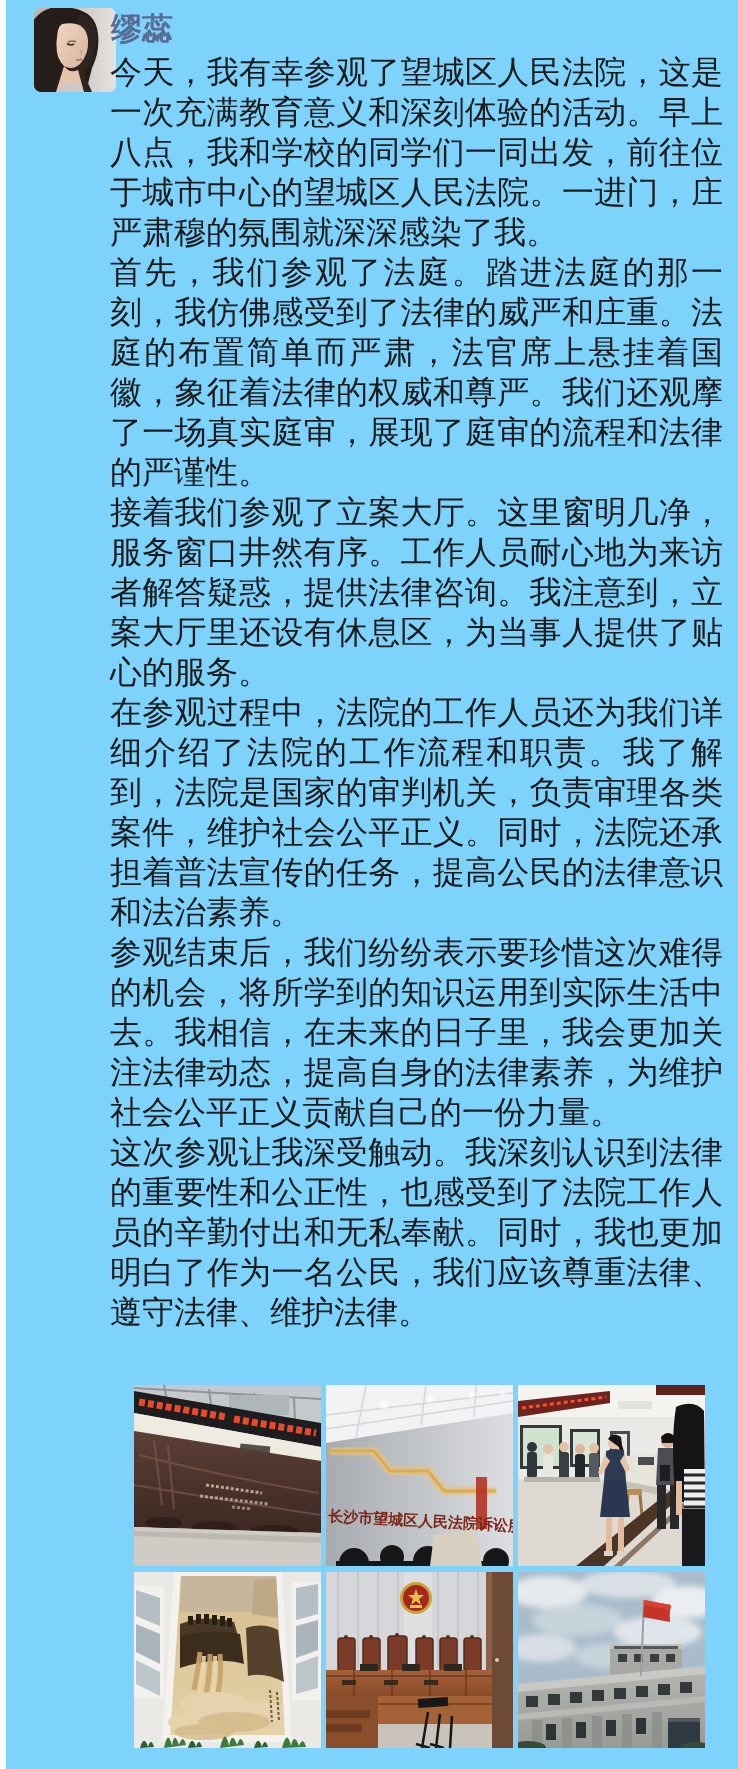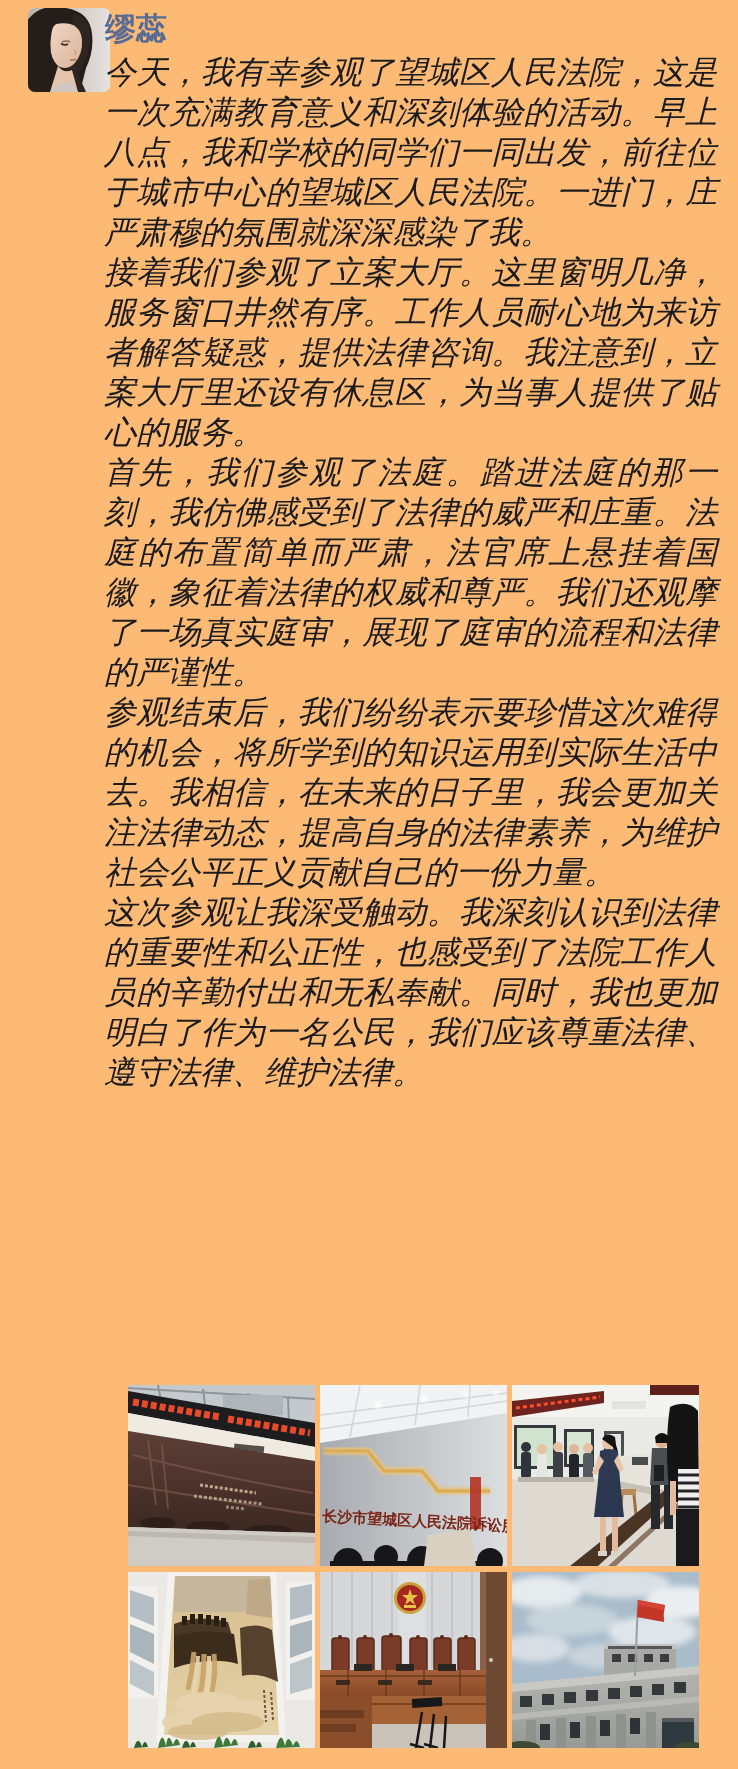--- a/index.html
+++ b/index.html
@@ -1,36 +1,36 @@
 <!DOCTYPE html>
 <html><head>
 <meta charset="utf-8">
 <style>
   html,body{margin:0;padding:0;}
   body{
     width:738px;height:1769px;background:#ffffff;position:relative;
     font-family:"Liberation Sans","DejaVu Sans",sans-serif;
     -webkit-font-smoothing:antialiased;
   }
-  .post{position:absolute;inset:0;background:#fdba74;}
+  .post{position:absolute;inset:0;background:#7dd3fc;margin-left:6px;}
   .avatar{
     position:absolute;left:28px;top:8px;width:82px;height:84px;
     border-radius:7px;overflow:hidden;background:#d8d8d8;cursor:pointer;
   }
   .avatar svg{display:block;width:100%;height:100%;}
   .username{
     position:absolute;left:105px;top:12px;width:600px;
     font-size:31px;line-height:34px;font-weight:600;color:#576b95;cursor:pointer;
   }
   .post-text{
     position:absolute;left:104px;top:52px;width:613px;
     font-size:32px;line-height:40px;color:#1c1c1e;
     text-align:justify;letter-spacing:0;
   }
-  .post-text p{margin:0;padding:0;font-style:italic;}
+  .post-text p{margin:0;padding:0;}
   .photo-grid{
     position:absolute;left:128px;top:1385px;
     display:grid;grid-template-columns:repeat(3,187px);grid-template-rows:181px 176px;
     gap:6px 5px;
   }
   .photo{
     overflow:hidden;background:#e9e9e9;cursor:pointer;position:relative;
   }
   .photo svg{display:block;width:100%;height:100%;}
   .soft{filter:blur(0.4px);}
@@ -69,22 +69,23 @@
       <path d="M22,84 Q30,72 44,74 L50,84 Z" fill="#cfc8c2"></path>
 
       <path d="M26,14 Q20,34 24,52 Q18,42 18,28 Q18,16 26,14 Z" fill="#241d1a"></path>
     </svg>
   </div>
 
   <div class="username">缪蕊</div>
 
   <div class="post-text">
     <p>今天，我有幸参观了望城区人民法院，这是一次充满教育意义和深刻体验的活动。早上八点，我和学校的同学们一同出发，前往位于城市中心的望城区人民法院。一进门，庄严肃穆的氛围就深深感染了我。</p>
+    <p>首先，我们参观了法庭。踏进法庭的那一刻，我仿佛感受到了法律的威严和庄重。法庭的布置简单而严肃，法官席上悬挂着国徽，象征着法律的权威和尊严。我们还观摩了一场真实庭审，展现了庭审的流程和法律的严谨性。</p>
     <p>接着我们参观了立案大厅。这里窗明几净，服务窗口井然有序。工作人员耐心地为来访者解答疑惑，提供法律咨询。我注意到，立案大厅里还设有休息区，为当事人提供了贴心的服务。</p>
-    <p>首先，我们参观了法庭。踏进法庭的那一刻，我仿佛感受到了法律的威严和庄重。法庭的布置简单而严肃，法官席上悬挂着国徽，象征着法律的权威和尊严。我们还观摩了一场真实庭审，展现了庭审的流程和法律的严谨性。</p>
+    <p>在参观过程中，法院的工作人员还为我们详细介绍了法院的工作流程和职责。我了解到，法院是国家的审判机关，负责审理各类案件，维护社会公平正义。同时，法院还承担着普法宣传的任务，提高公民的法律意识和法治素养。</p>
     <p>参观结束后，我们纷纷表示要珍惜这次难得的机会，将所学到的知识运用到实际生活中去。我相信，在未来的日子里，我会更加关注法律动态，提高自身的法律素养，为维护社会公平正义贡献自己的一份力量。</p>
     <p>这次参观让我深受触动。我深刻认识到法律的重要性和公正性，也感受到了法院工作人员的辛勤付出和无私奉献。同时，我也更加明白了作为一名公民，我们应该尊重法律、遵守法律、维护法律。</p>
   </div>
 
   <div class="photo-grid">
 
     <div class="photo">
       <svg viewBox="0 0 187 181" preserveAspectRatio="none" class="soft">
         <defs>
           <linearGradient id="p1mural" x1="0" y1="0" x2="0" y2="1">

